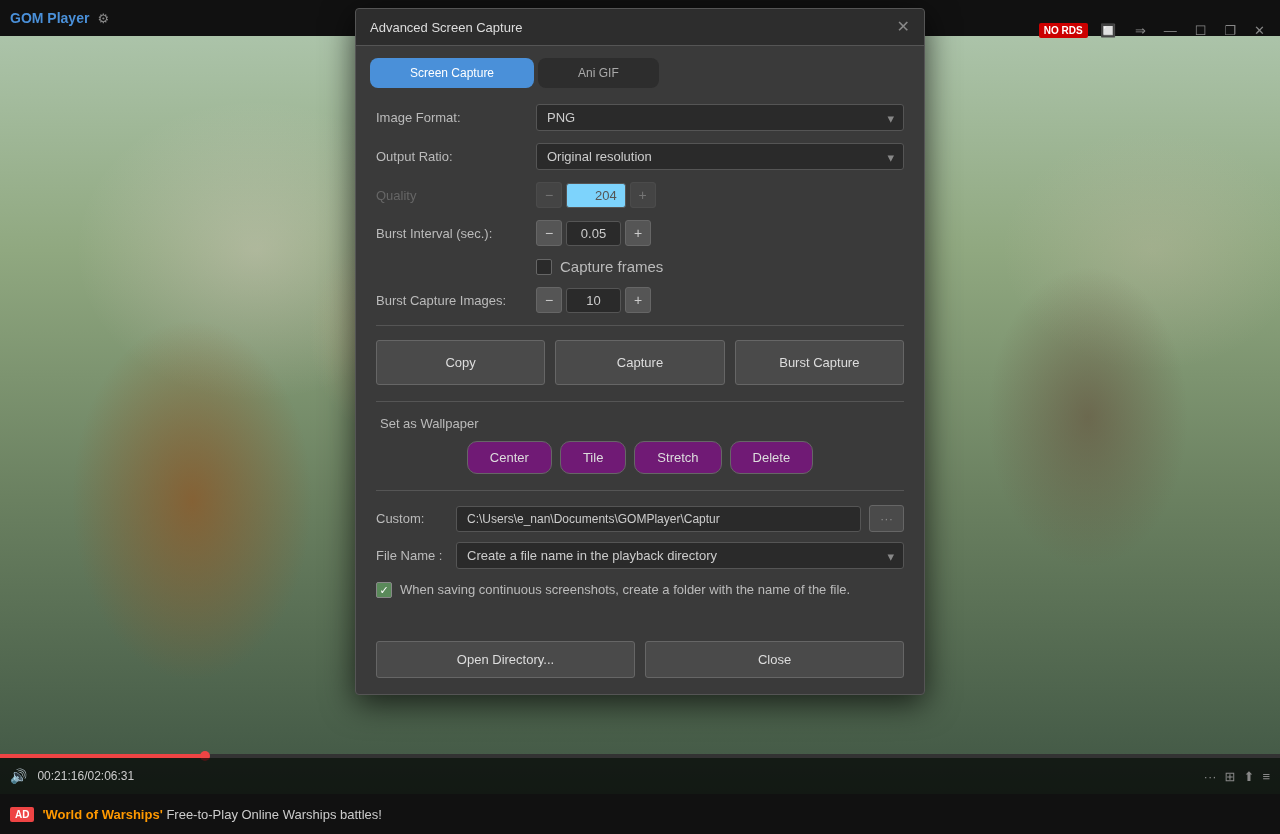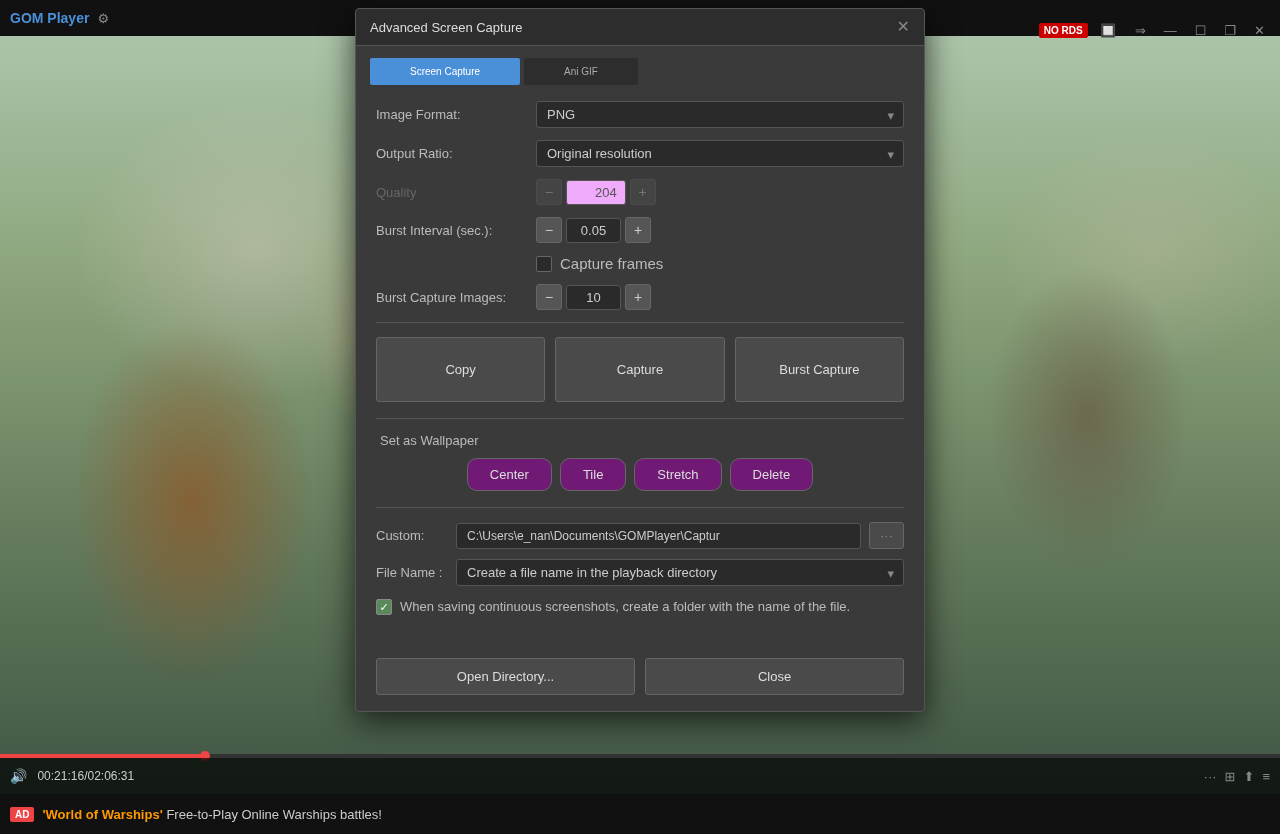--- a/index.html
+++ b/index.html
@@ -158,23 +158,23 @@
     
     .dialog-tabs {
       display: flex;
       padding: 12px 14px 0;
       gap: 4px;
       background: #3a3a3a;
     }
     .tab-btn {
       padding: 8px 40px;
       border: none;
-      border-radius: 2px;
-      cursor: pointer;
-      font-size: 10px;
+      border-radius: 8px;
+      cursor: pointer;
+      font-size: 12px;
       font-weight: 500;
     }
     .tab-btn.active {
       background: #4a90d9;
       color: #fff;
     }
     .tab-btn.inactive {
       background: #2d2d2d;
       color: #aaa;
     }
@@ -242,21 +242,21 @@
     .spinner-value {
       background: #2a2a2a;
       border: 1px solid #555;
       border-radius: 3px;
       color: #ccc;
       text-align: center;
       padding: 4px 8px;
       font-size: 13px;
       min-width: 55px;
     }
-    .spinner-value.disabled { color: #555; background: #f0abfc; padding-left: 28px; }
+    .spinner-value.disabled { color: #555; background: #7dd3fc; padding-left: 28px; }
 
     
     .quality-row {
       display: flex;
       align-items: center;
       margin-bottom: 12px;
     }
     .quality-label { color: #666; min-width: 160px; font-size: 13px; }
 
     
@@ -287,21 +287,21 @@
     }
 
     
     .action-buttons {
       display: flex;
       gap: 10px;
       margin-bottom: 16px;
       justify-content: center;
     }
     .action-btn {
-      padding: 24px 0;
+      padding: 14px 0;
       width: 182px;
       background: #4a4a4a;
       border: 1px solid #666;
       border-radius: 3px;
       color: #ddd;
       font-size: 13px;
       cursor: pointer;
       text-align: center;
     }
 

